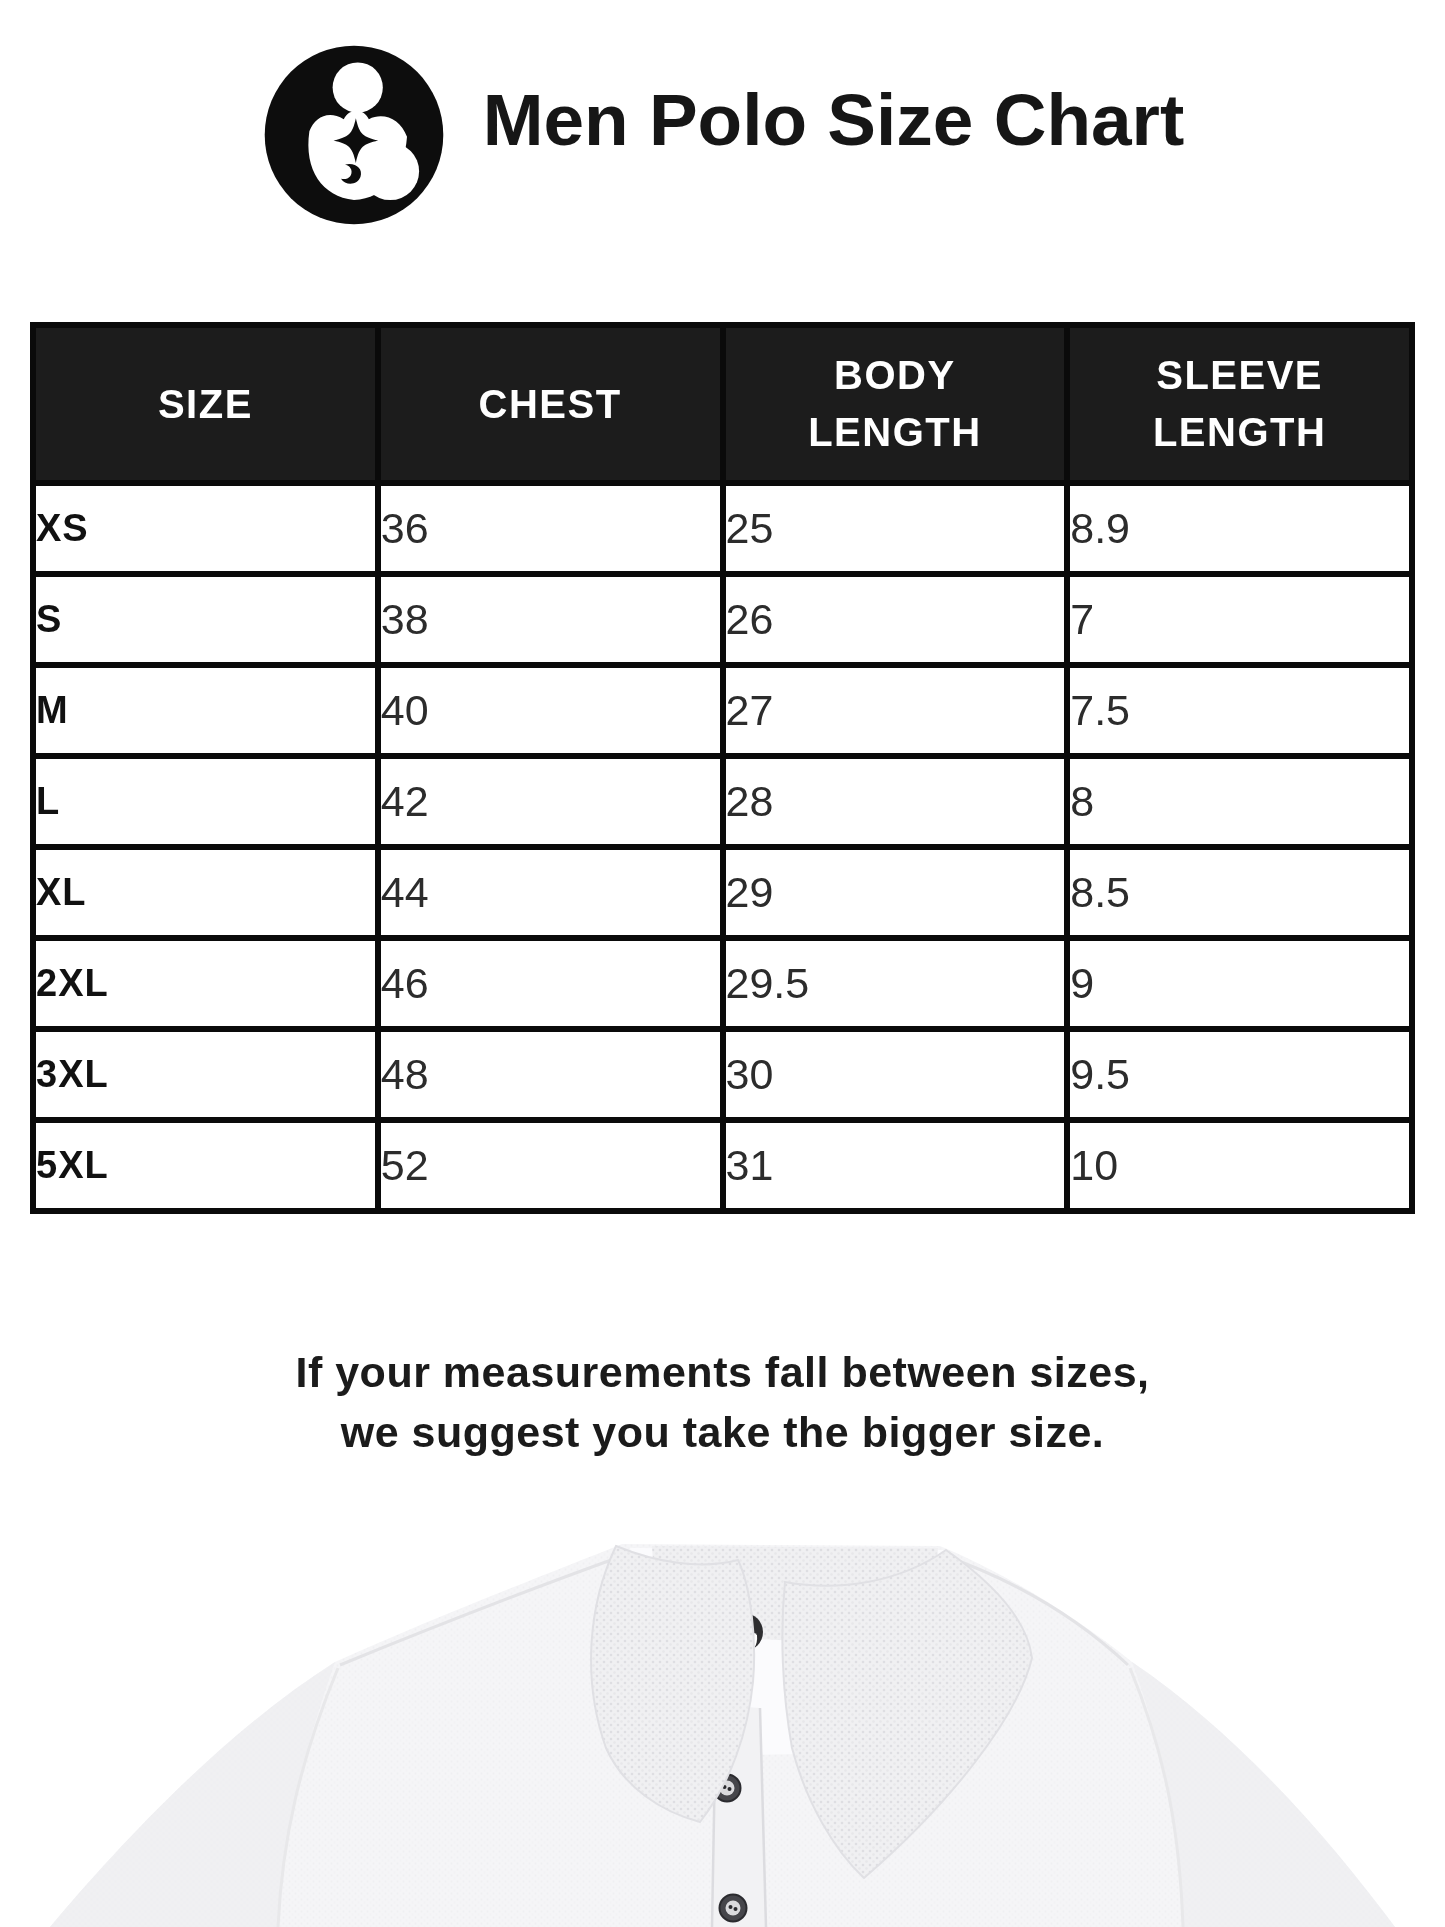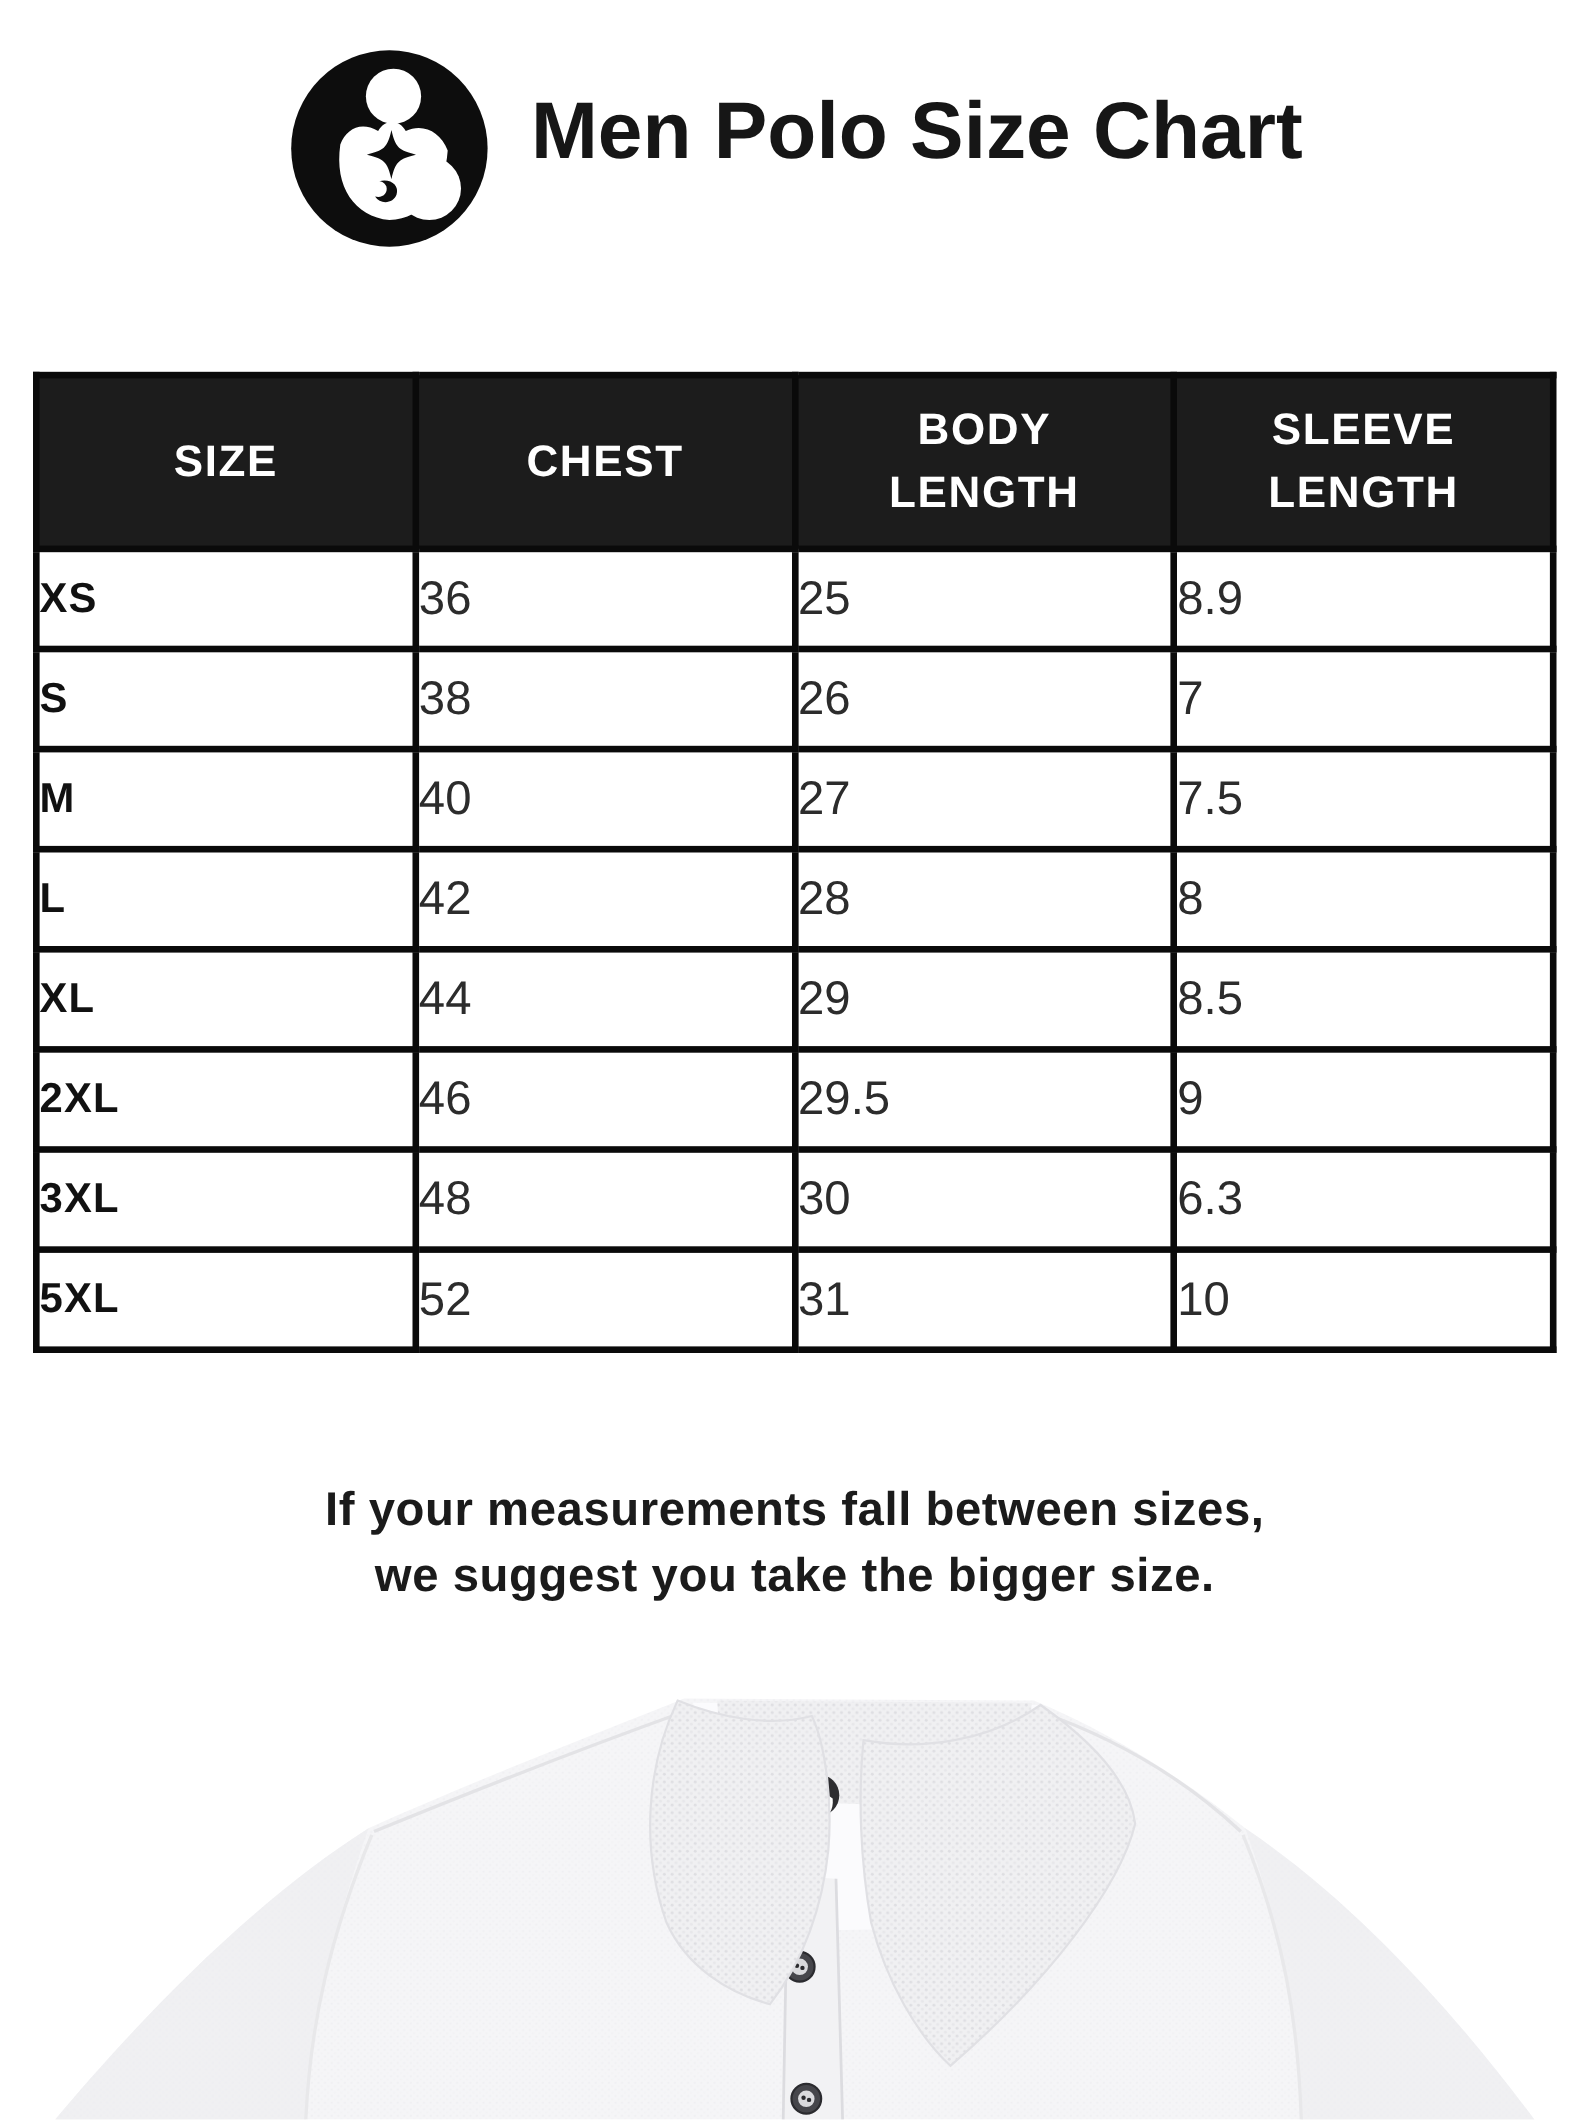--- a/index.html
+++ b/index.html
@@ -20,21 +20,21 @@
   }
   .logo-wrap { width:186px; height:186px; flex:0 0 auto; }
   .logo-wrap svg { width:100%; height:100%; display:block; }
   .page-title {
     font-size:73px; font-weight:bold; letter-spacing:0px;
     color:#161616; position:relative; top:-16px; white-space:nowrap;
   }
 
   
   .size-table {
-    position:absolute; top:338px; left:30px; width:1385px;
+    position:absolute; top:322px; left:30px; width:1385px;
     border-collapse:collapse; table-layout:fixed;
   }
   .size-table col { width:25%; }
   .size-table th {
     background:#1c1c1c; color:#ffffff;
     height:158px; vertical-align:middle; text-align:center;
     font-size:40px; font-weight:bold; letter-spacing:1.5px; line-height:1.42;
     border:6px solid #0a0a0a; padding:0 34px;
   }
   .size-table td {
@@ -144,21 +144,21 @@
       <tr>
         <td class="size-cell">2XL</td>
         <td>46</td>
         <td>29.5</td>
         <td>9</td>
       </tr>
       <tr>
         <td class="size-cell">3XL</td>
         <td>48</td>
         <td>30</td>
-        <td>6.3</td>
+        <td>9.5</td>
       </tr>
       <tr>
         <td class="size-cell">5XL</td>
         <td>52</td>
         <td>31</td>
         <td>10</td>
       </tr>
     </tbody>
   </table>
 

